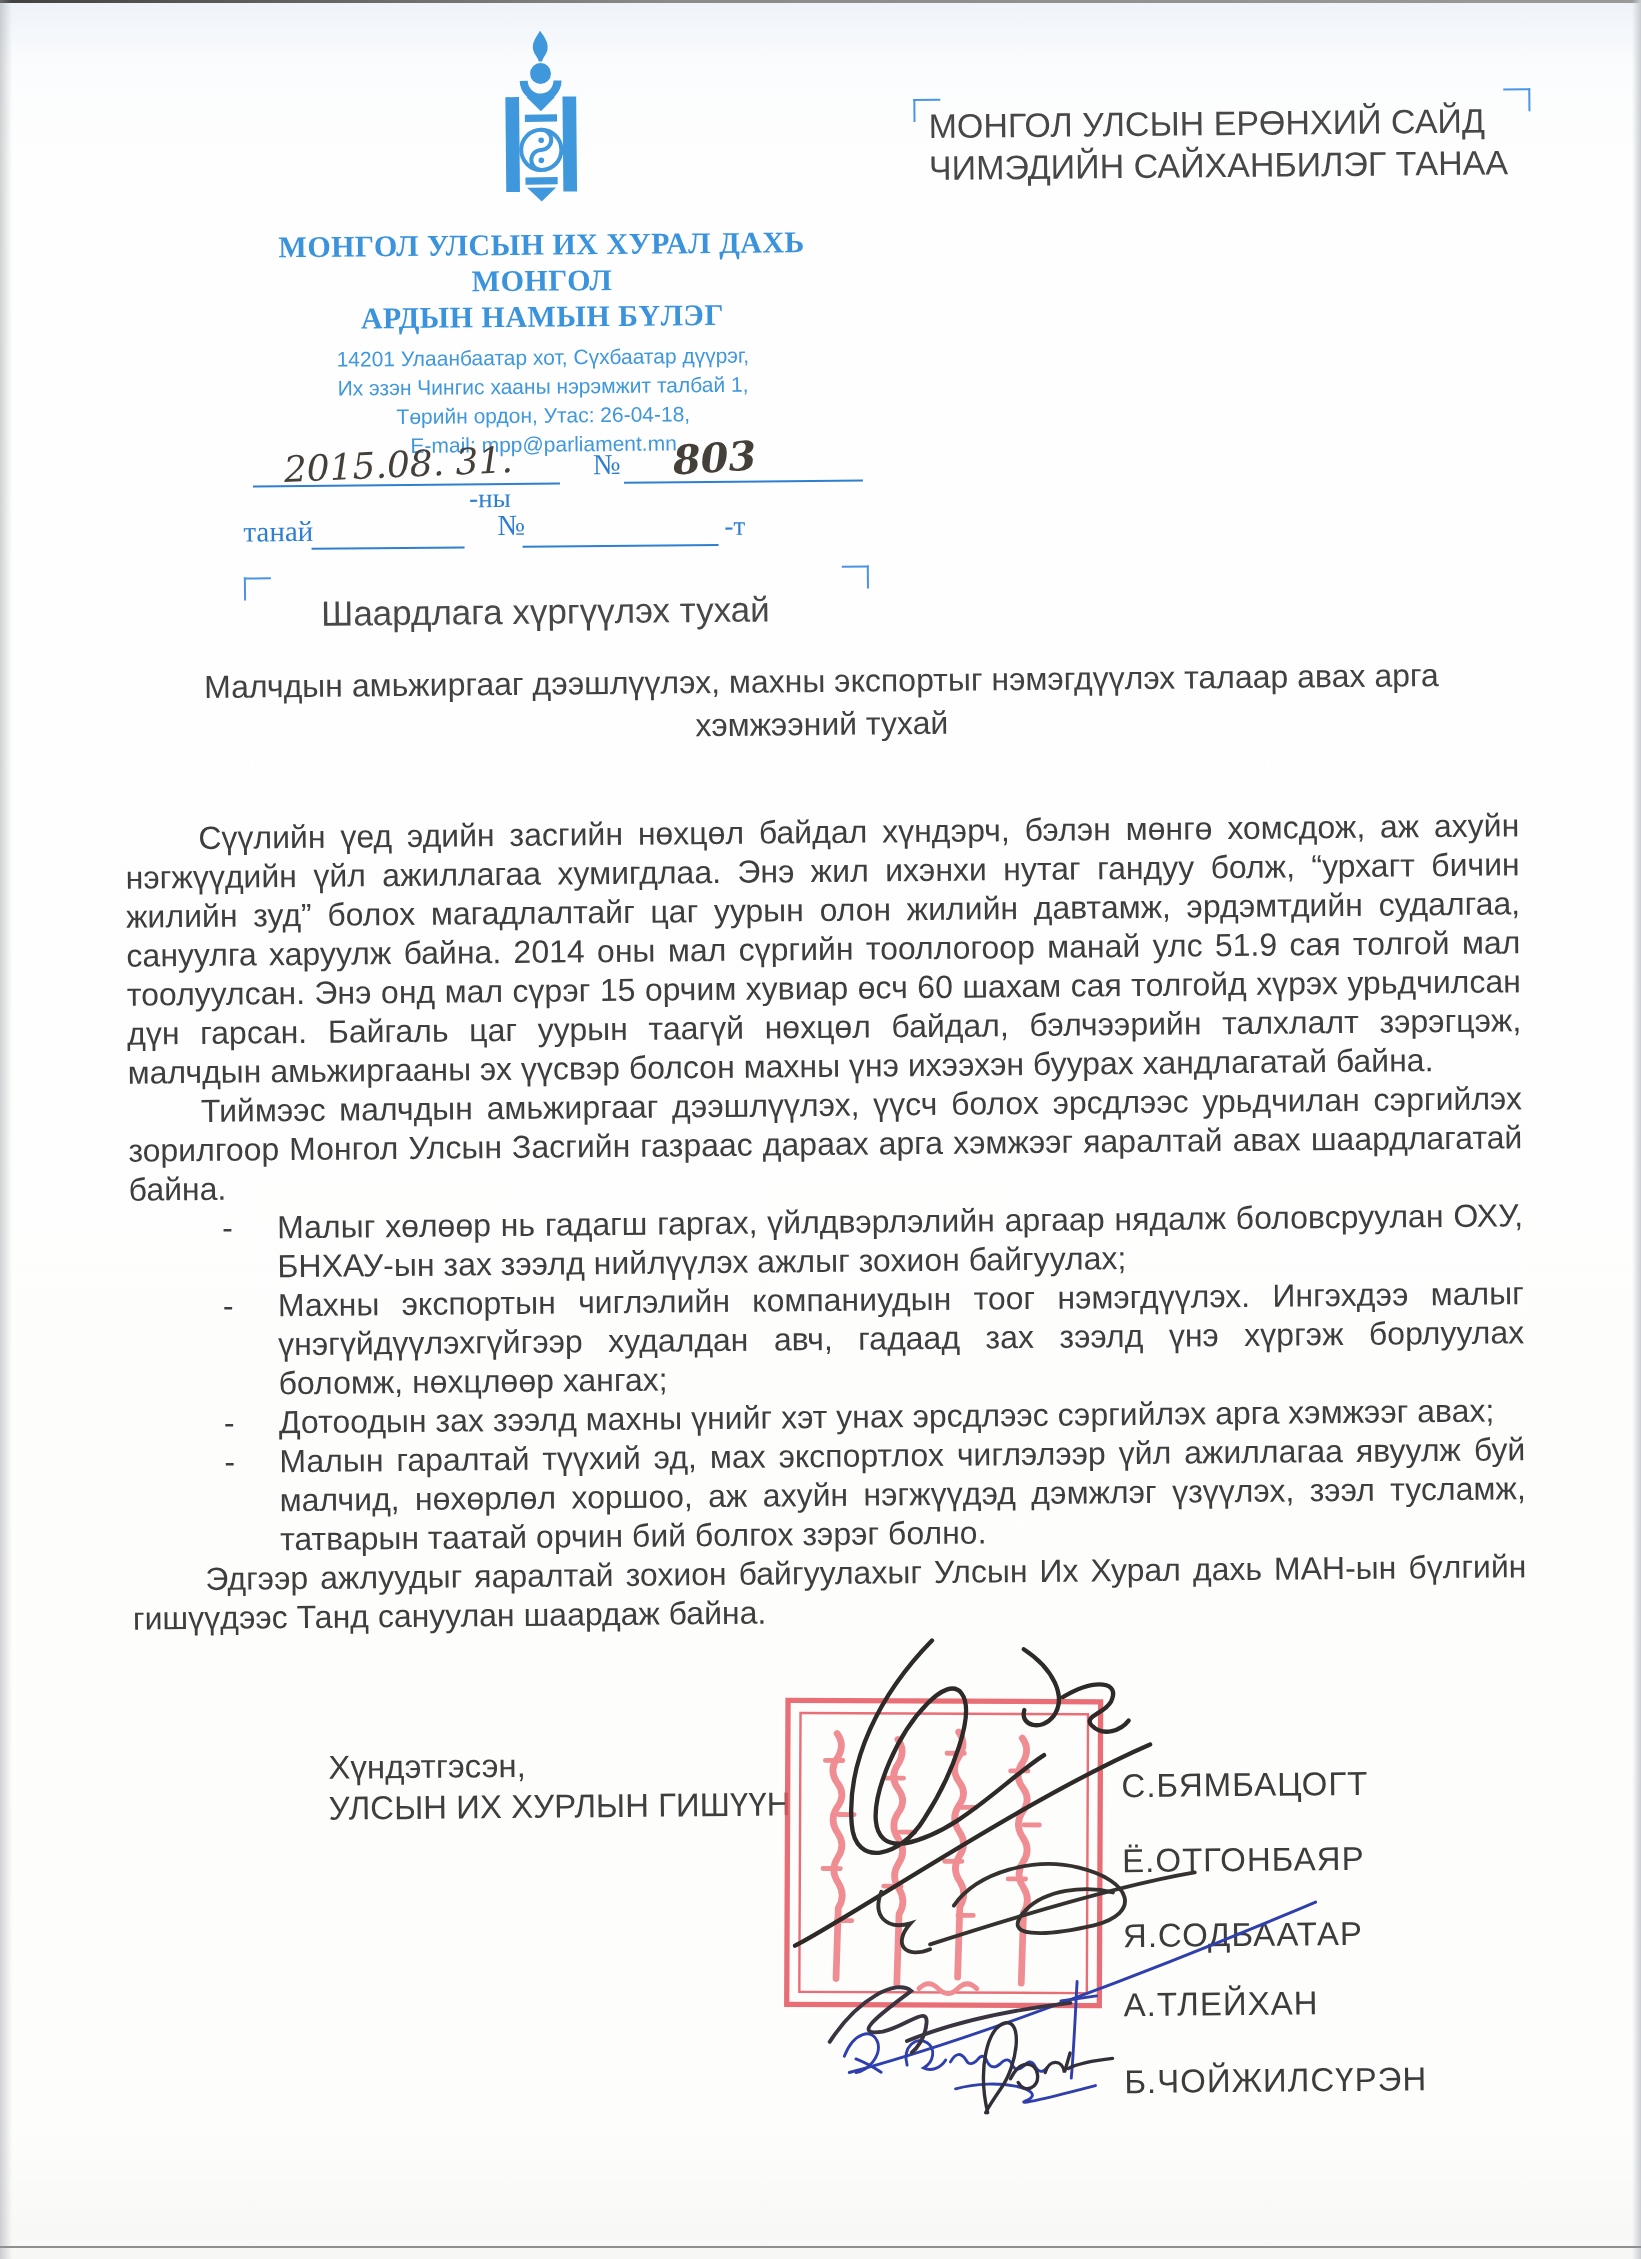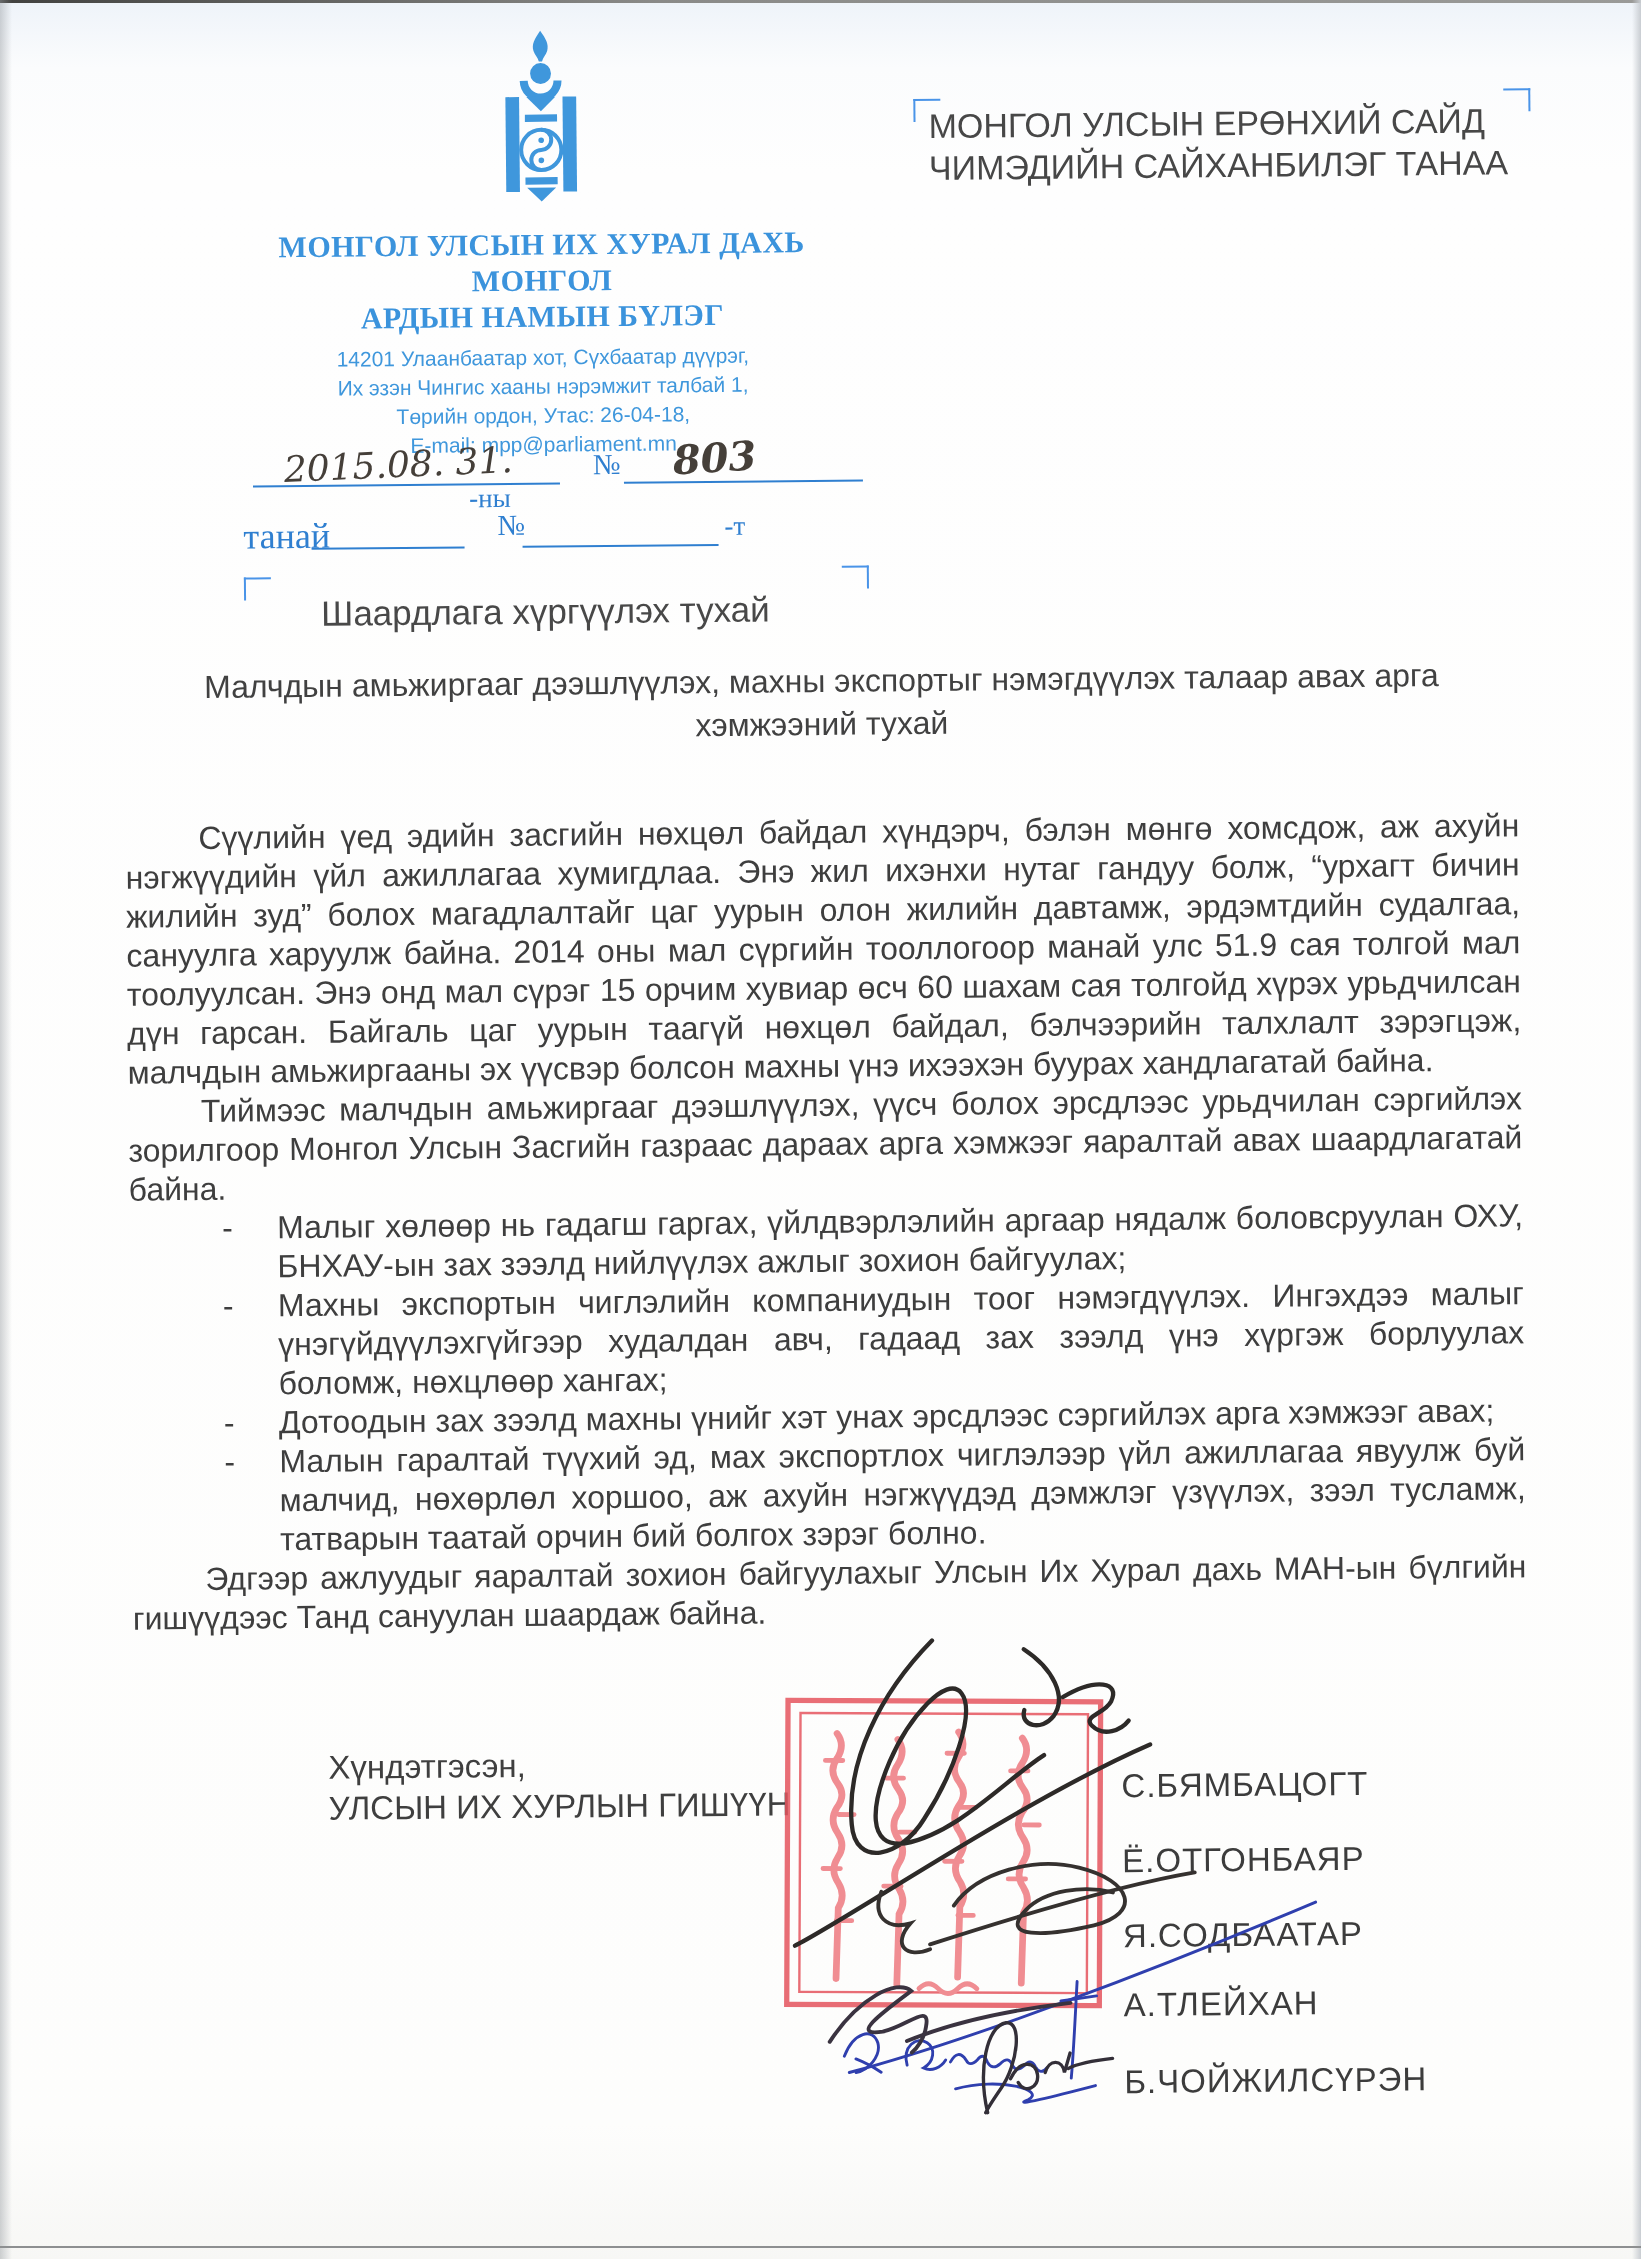--- a/index.html
+++ b/index.html
@@ -82,21 +82,21 @@
         <div>E-mail: mpp@parliament.mn</div>
       </div>
     </div>
 
     <div class="uline" style="left:259px;top:480px;width:307px;"></div>
     <div class="hand" style="left:290px;top:440px;font-size:36px;transform:rotate(-2deg);">2015.08. 31.</div>
     <div class="formtxt" style="left:599px;top:446px;font-size:29px;">№</div>
     <div class="uline" style="left:630px;top:480px;width:239px;"></div>
     <div class="hand" style="left:679px;top:433px;font-size:40px;transform:rotate(-3deg);font-weight:bold;">803</div>
 
-    <div class="formtxt" style="left:249px;top:510px;font-size:36px;">танай</div>
+    <div class="formtxt" style="left:249px;top:510px;font-size:29px;">танай</div>
     <div class="uline" style="left:317px;top:543px;width:153px;"></div>
     <div class="formtxt" style="left:475px;top:480px;font-size:27px;">-ны</div>
     <div class="formtxt" style="left:503px;top:506px;font-size:29px;">№</div>
     <div class="uline" style="left:528px;top:543px;width:196px;"></div>
     <div class="formtxt" style="left:730px;top:510px;font-size:27px;">-т</div>
 
     <div class="cnr cnr-tl" style="left:923px;top:100px;"></div>
     <div class="cnr cnr-tr" style="left:1513px;top:95px;"></div>
     <div class="recv">
       <div>МОНГОЛ УЛСЫН ЕРӨНХИЙ САЙД</div>

